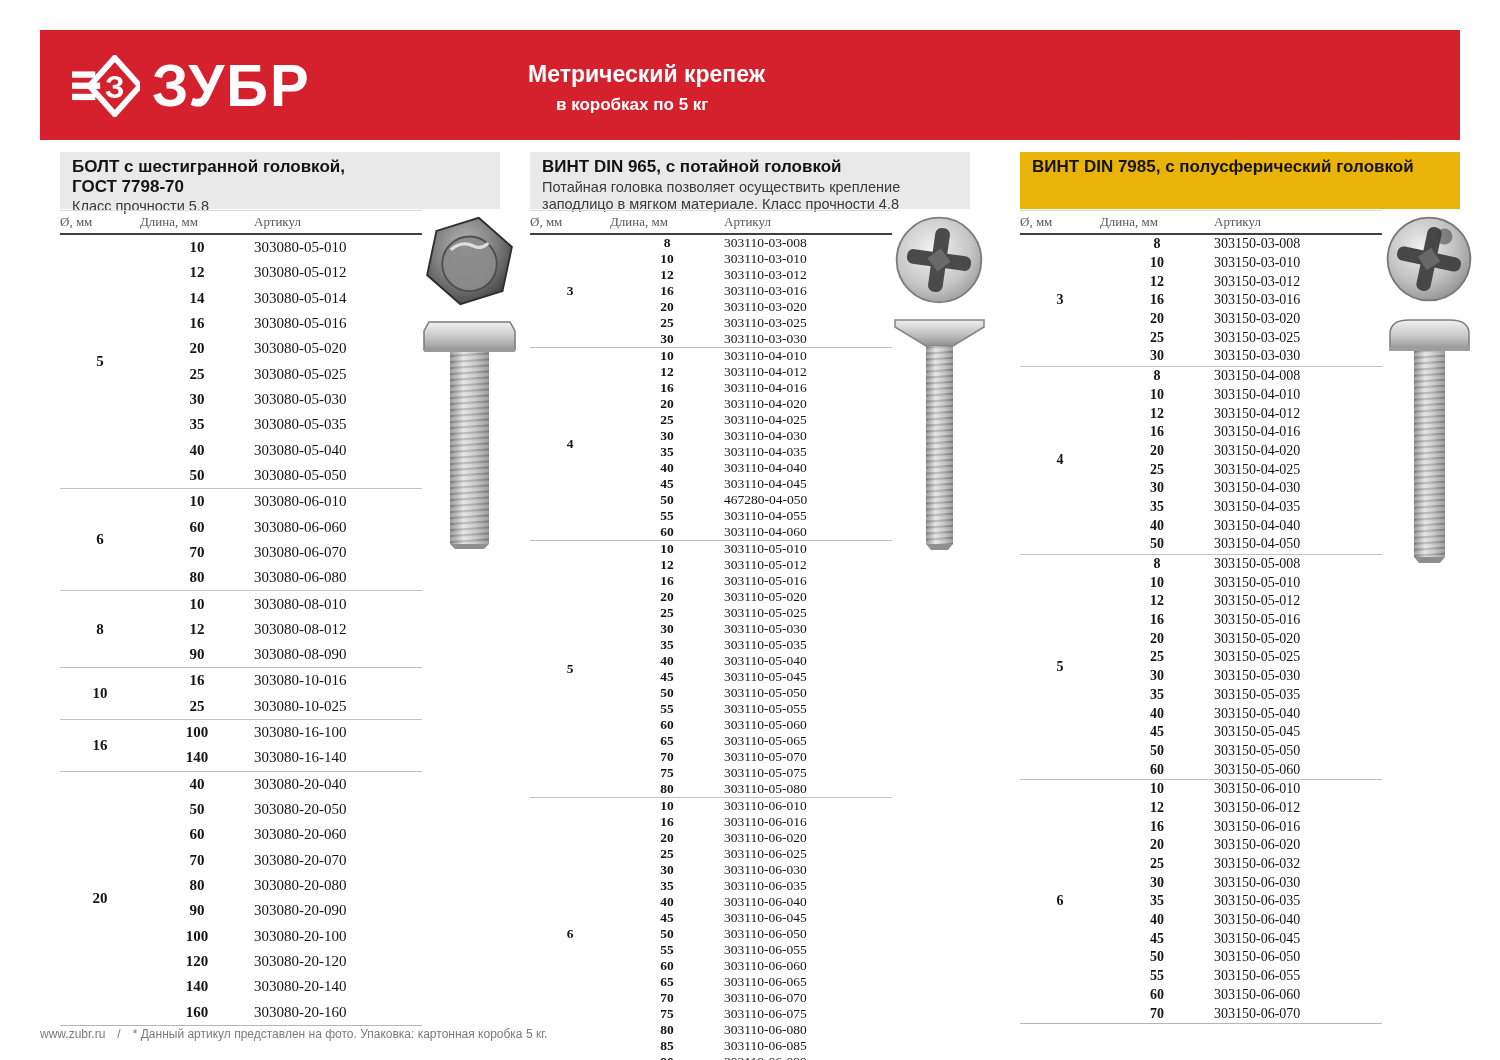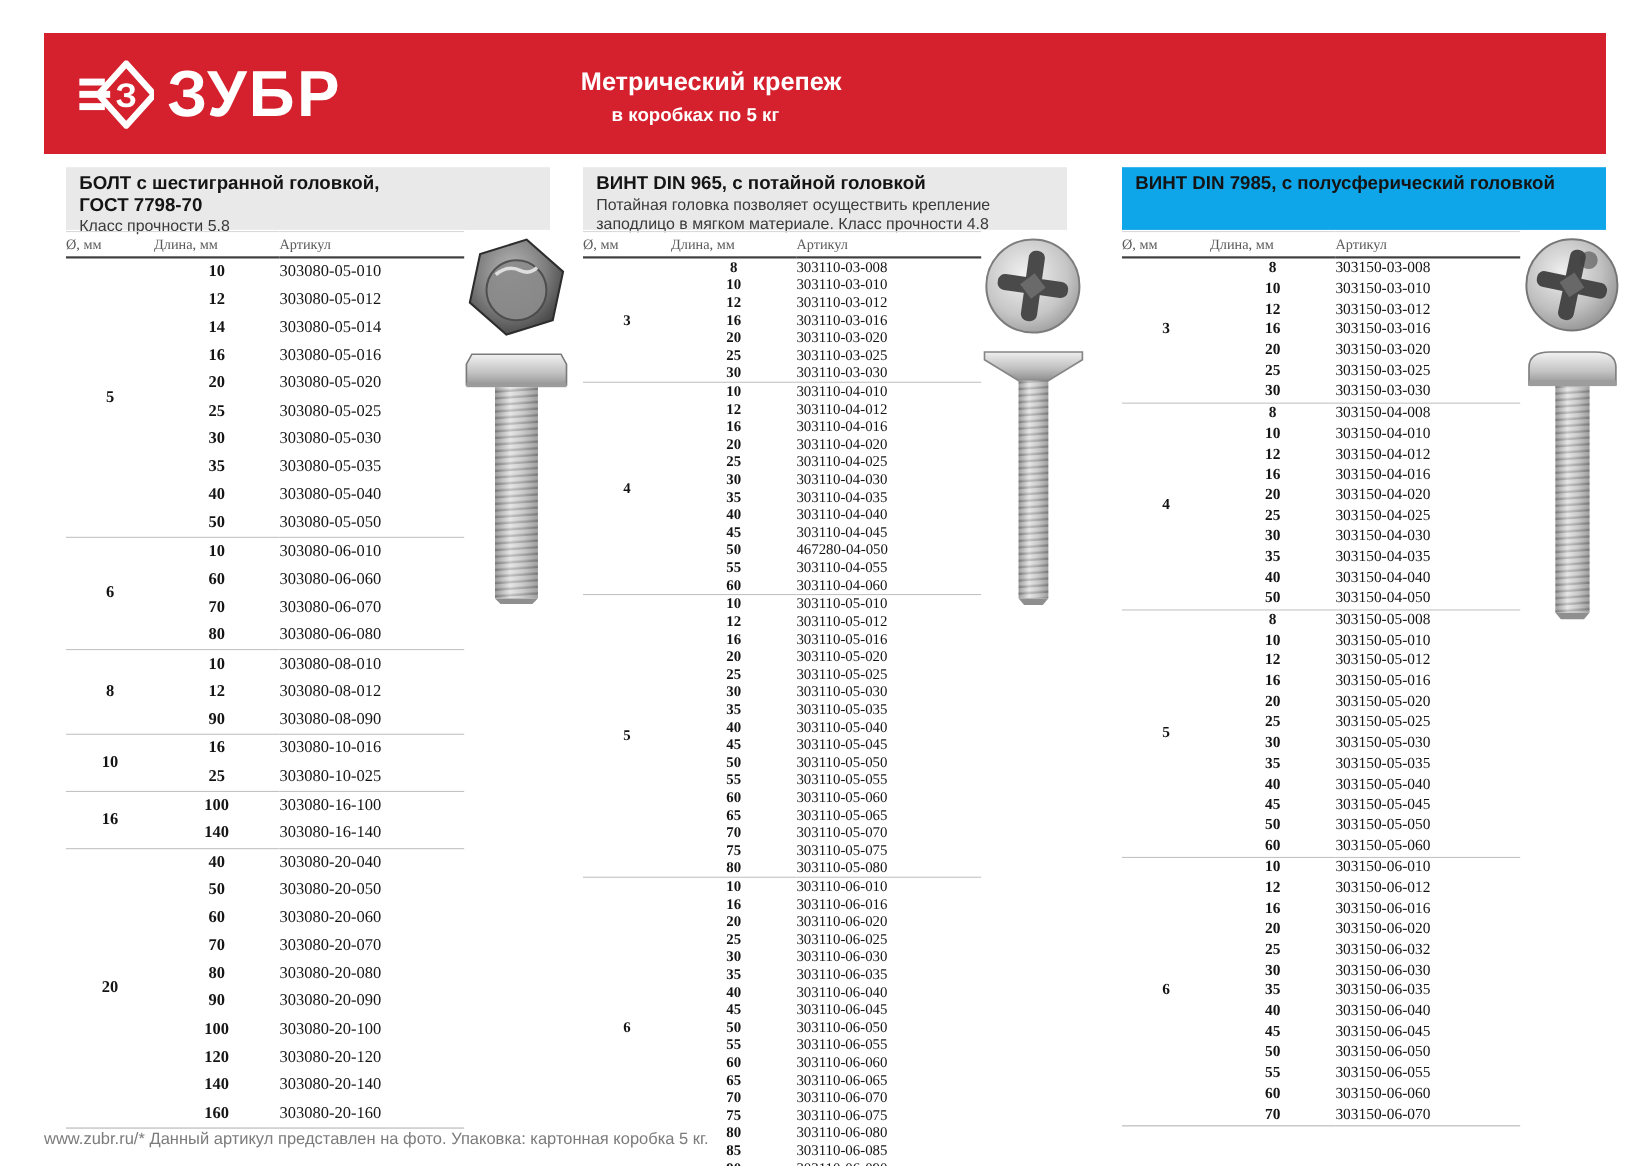--- a/index.html
+++ b/index.html
@@ -34,21 +34,21 @@
   td.len{font-weight:bold;text-align:center;}
   td.art{padding-left:38px;color:#3d3d3d;}
   tr.group-start td{border-top:1px solid #c3c3c3;}
   .s0 td{font-size:15px;}   .s0 tbody td{height:25.32px;}
   .s1 td{font-size:13.5px;} .s1 tbody td{height:15.10px;}
   .s2 td{font-size:14px;}   .s2 tbody td{height:18.69px;}
   
   .photos{position:absolute;left:352px;top:62px;width:114px;display:flex;flex-direction:column;
           align-items:center;gap:10px;}
   
-  .footer{position:absolute;left:40px;top:1027px;font-size:15px;color:#7b7b7b;display:flex;}
+  .footer{position:absolute;left:40px;top:1027px;font-size:12px;color:#7b7b7b;display:flex;gap:12px;}
 </style>
 </head>
 <body>
 
 <div class="banner" style="background: rgb(213, 33, 46);">
   <div class="logo">
     <svg width="68" height="62" viewBox="0 0 70 62">
       <rect x="0" y="16" width="24" height="6.5" fill="#fff"></rect>
       <rect x="0" y="27.5" width="29" height="6.5" fill="#fff"></rect>
       <rect x="0" y="39" width="24" height="6.5" fill="#fff"></rect>
@@ -524,21 +524,21 @@
       </defs>
       <polygon points="3,4 92,4 92,11 61,30 34,30 3,11" fill="url(#headg1)" stroke="#858585" stroke-width="1.5"></polygon>
       <rect x="34" y="30" width="27" height="198" fill="url(#thr1)"></rect>
       <rect x="34" y="30" width="27" height="198" fill="url(#shine1)" opacity="0.45"></rect>
       <polygon points="34,228 61,228 56,234 39,234" fill="#8f8f8f"></polygon>
     </svg>
   </div>
 </div>
 
 <div class="section s2" id="sec2">
-  <div class="sec-head" style="background: #0ea5e9;">
+  <div class="sec-head" style="background: #eab308;">
     <div class="t">ВИНТ DIN 7985, с полусферический головкой</div>
   </div>
   <table class="cat">
     <colgroup>
         <col style="width:80px">
         <col style="width:114px">
         <col style="width:168px">
       </colgroup>
     <thead>
         <tr>

